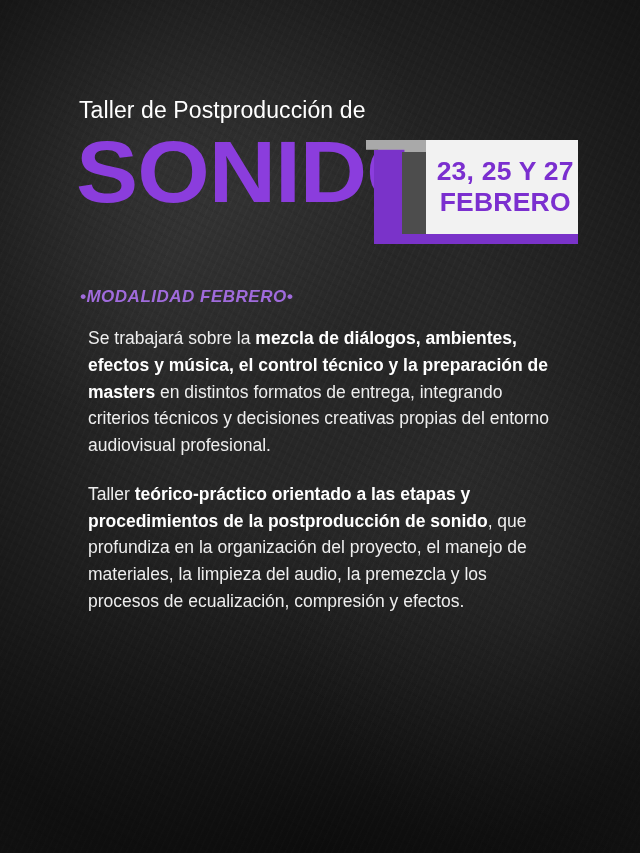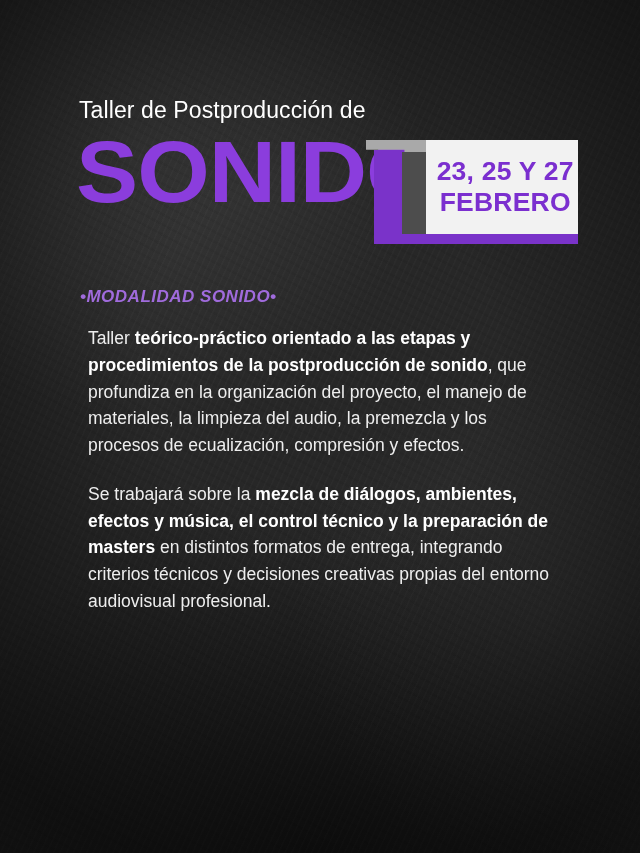--- a/index.html
+++ b/index.html
@@ -170,25 +170,25 @@
     <div class="date-flag">
       <div class="shadow"></div>
       <div class="arrow"></div>
       <div class="arrow-tail"></div>
       <div class="panel">
         <div class="line1">23, 25 Y 27</div>
         <div class="line2">FEBRERO</div>
       </div>
     </div>
 
-    <div class="modality">•MODALIDAD SONIDO•</div>
+    <div class="modality">•MODALIDAD FEBRERO•</div>
 
     <div class="body-copy">
       <p>
-        <span>Taller </span><b>teórico-práctico orientado a las etapas y procedimientos de la postproducción de sonido</b><span>, que profundiza en la organización del proyecto, el manejo de materiales, la limpieza del audio, la premezcla y los procesos de ecualización, compresión y efectos.</span>
+        <span>Se trabajará sobre la </span><b>mezcla de diálogos, ambientes, efectos y música, el control técnico y la preparación de masters</b><span> en distintos formatos de entrega, integrando criterios técnicos y decisiones creativas propias del entorno audiovisual profesional.</span>
       </p>
       <p>
-        <span>Se trabajará sobre la </span><b>mezcla de diálogos, ambientes, efectos y música, el control técnico y la preparación de masters</b><span> en distintos formatos de entrega, integrando criterios técnicos y decisiones creativas propias del entorno audiovisual profesional.</span>
+        <span>Taller </span><b>teórico-práctico orientado a las etapas y procedimientos de la postproducción de sonido</b><span>, que profundiza en la organización del proyecto, el manejo de materiales, la limpieza del audio, la premezcla y los procesos de ecualización, compresión y efectos.</span>
       </p>
     </div>
 
   </div>
 </div>
 
 </body></html>

